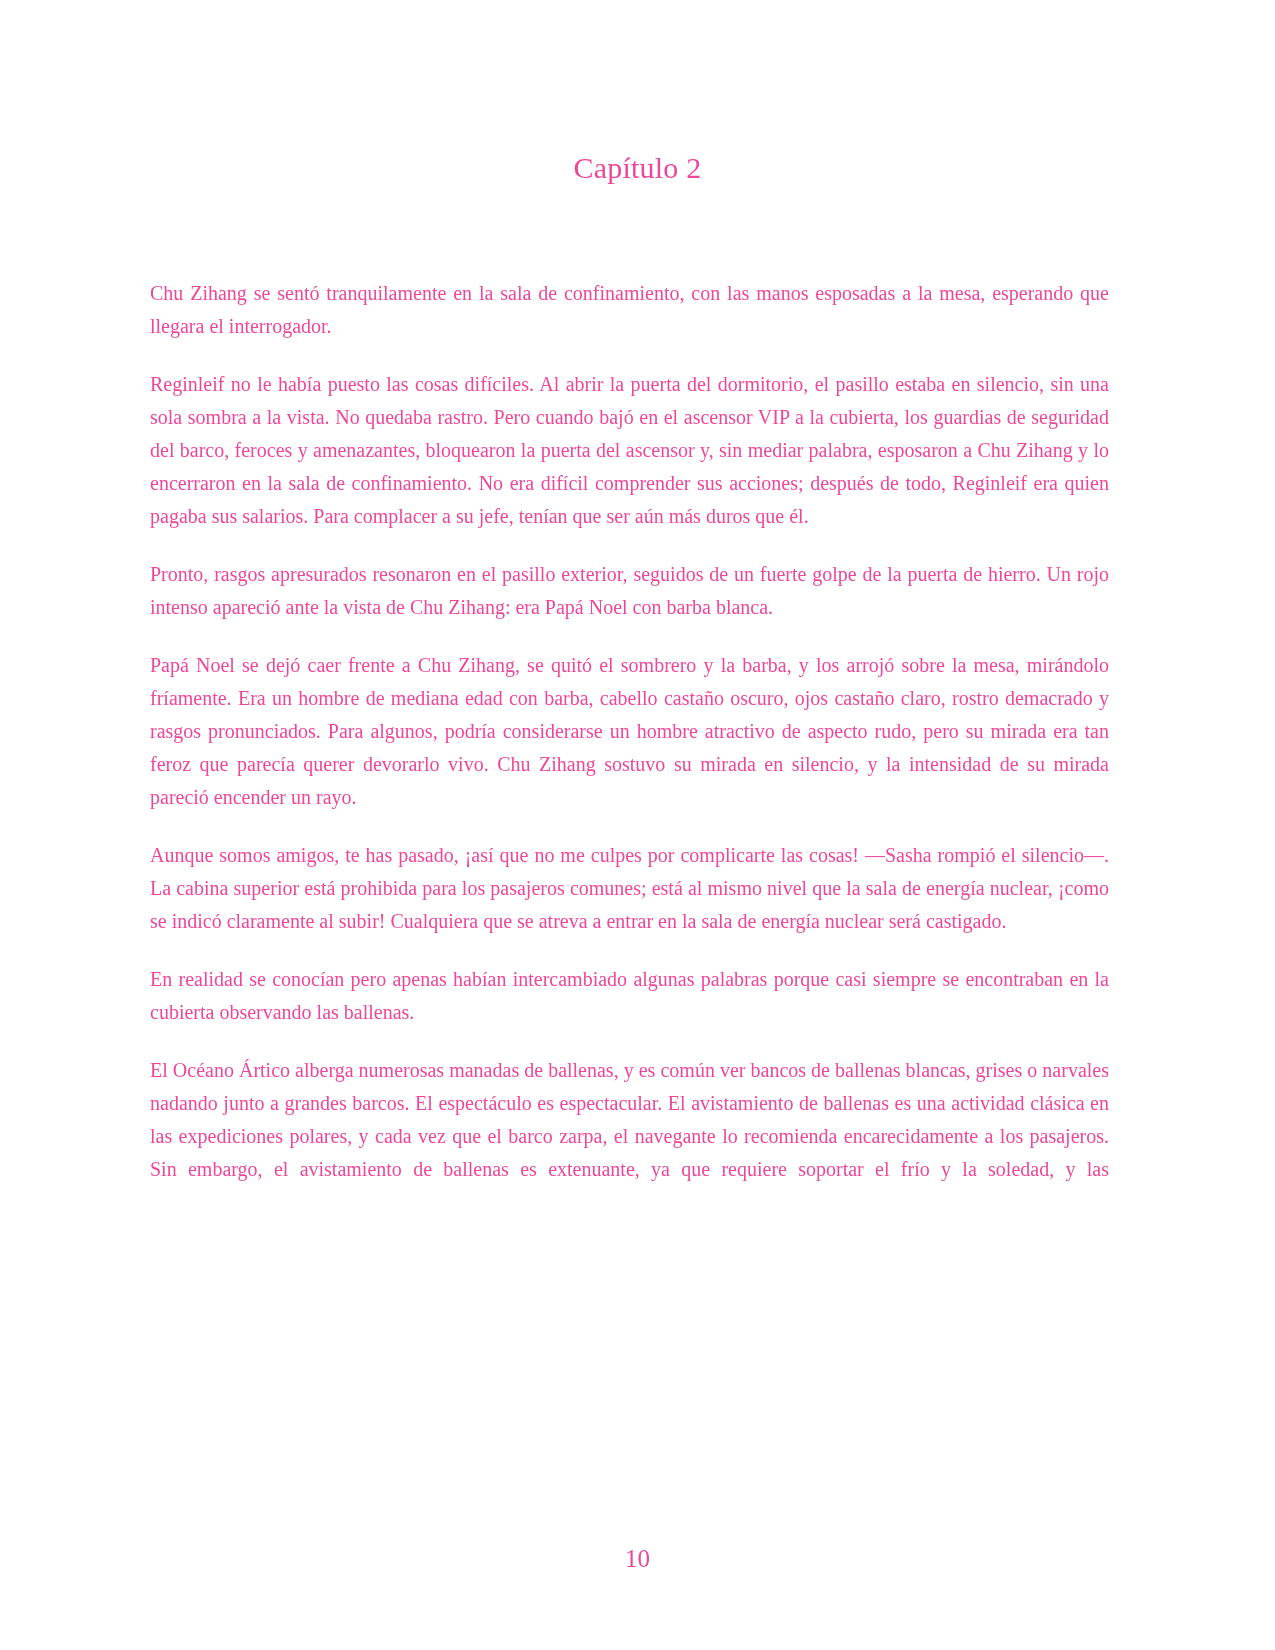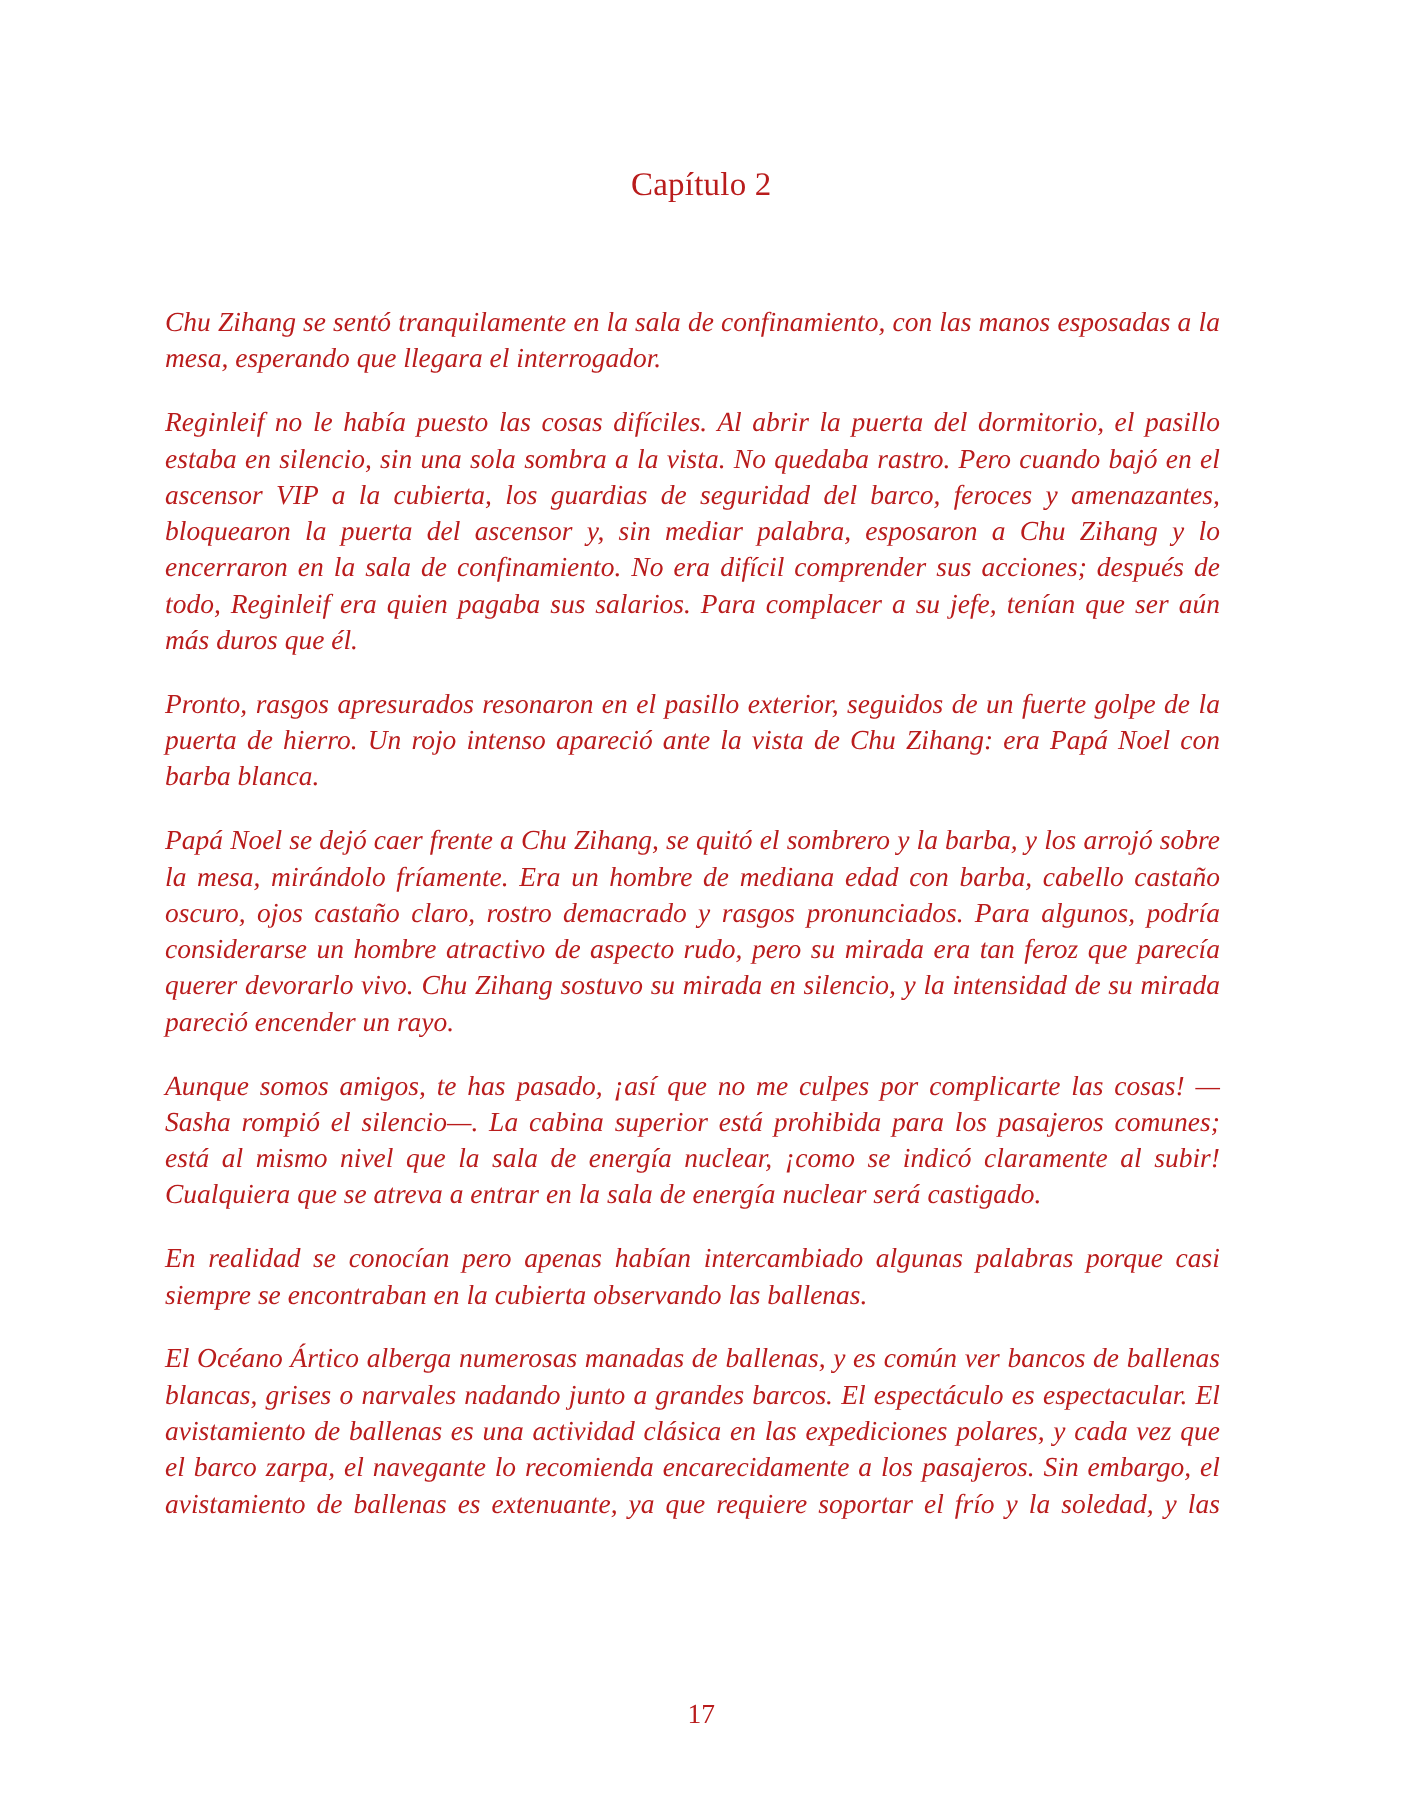--- a/index.html
+++ b/index.html
@@ -6,46 +6,45 @@
     margin: 0;
     padding: 0;
     background: #e8e8e8;
   }
   .page {
     position: relative;
     width: 1275px;
     height: 1650px;
     margin: 0 auto;
     background: #ffffff;
-    color: #b91c1c;
+    color: #ec4899;
     font-family: "Liberation Serif", "DejaVu Serif", serif;
     overflow: hidden;
   }
   .content {
     position: absolute;
     top: 0;
     left: 150px;
     width: 975px;
     padding-top: 148px;
   }
   .chapter-title {
     margin: 0 0 90px 0;
     font-size: 30px;
     line-height: 39px;
     font-weight: normal;
     text-align: center;
     letter-spacing: 0.2px;
   }
   .body-paragraph {
     margin: 0 16px 25px 0;
-    font-size: 25px;
+    font-size: 20px;
     line-height: 33px;
     text-align: justify;
     text-justify: inter-word;
-    font-style: italic;
   }
   .body-paragraph.continues {
     
     text-align-last: justify;
   }
   .page-footer {
     position: absolute;
     top: 1542px;
     left: 0;
     width: 100%;
@@ -70,14 +69,14 @@
 
     <p class="body-paragraph">Papá Noel se dejó caer frente a Chu Zihang, se quitó el sombrero y la barba, y los arrojó sobre la mesa, mirándolo fríamente. Era un hombre de mediana edad con barba, cabello castaño oscuro, ojos castaño claro, rostro demacrado y rasgos pronunciados. Para algunos, podría considerarse un hombre atractivo de aspecto rudo, pero su mirada era tan feroz que parecía querer devorarlo vivo. Chu Zihang sostuvo su mirada en silencio, y la intensidad de su mirada pareció encender un rayo.</p>
 
     <p class="body-paragraph">Aunque somos amigos, te has pasado, ¡así que no me culpes por complicarte las cosas! —Sasha rompió el silencio—. La cabina superior está prohibida para los pasajeros comunes; está al mismo nivel que la sala de energía nuclear, ¡como se indicó claramente al subir! Cualquiera que se atreva a entrar en la sala de energía nuclear será castigado.</p>
 
     <p class="body-paragraph">En realidad se conocían pero apenas habían intercambiado algunas palabras porque casi siempre se encontraban en la cubierta observando las ballenas.</p>
 
     <p class="body-paragraph continues">El Océano Ártico alberga numerosas manadas de ballenas, y es común ver bancos de ballenas blancas, grises o narvales nadando junto a grandes barcos. El espectáculo es espectacular. El avistamiento de ballenas es una actividad clásica en las expediciones polares, y cada vez que el barco zarpa, el navegante lo recomienda encarecidamente a los pasajeros. Sin embargo, el avistamiento de ballenas es extenuante, ya que requiere soportar el frío y la soledad, y las</p>
   </div>
 
-  <div class="page-footer">17</div>
+  <div class="page-footer">10</div>
 </div>
 
 </body></html>

